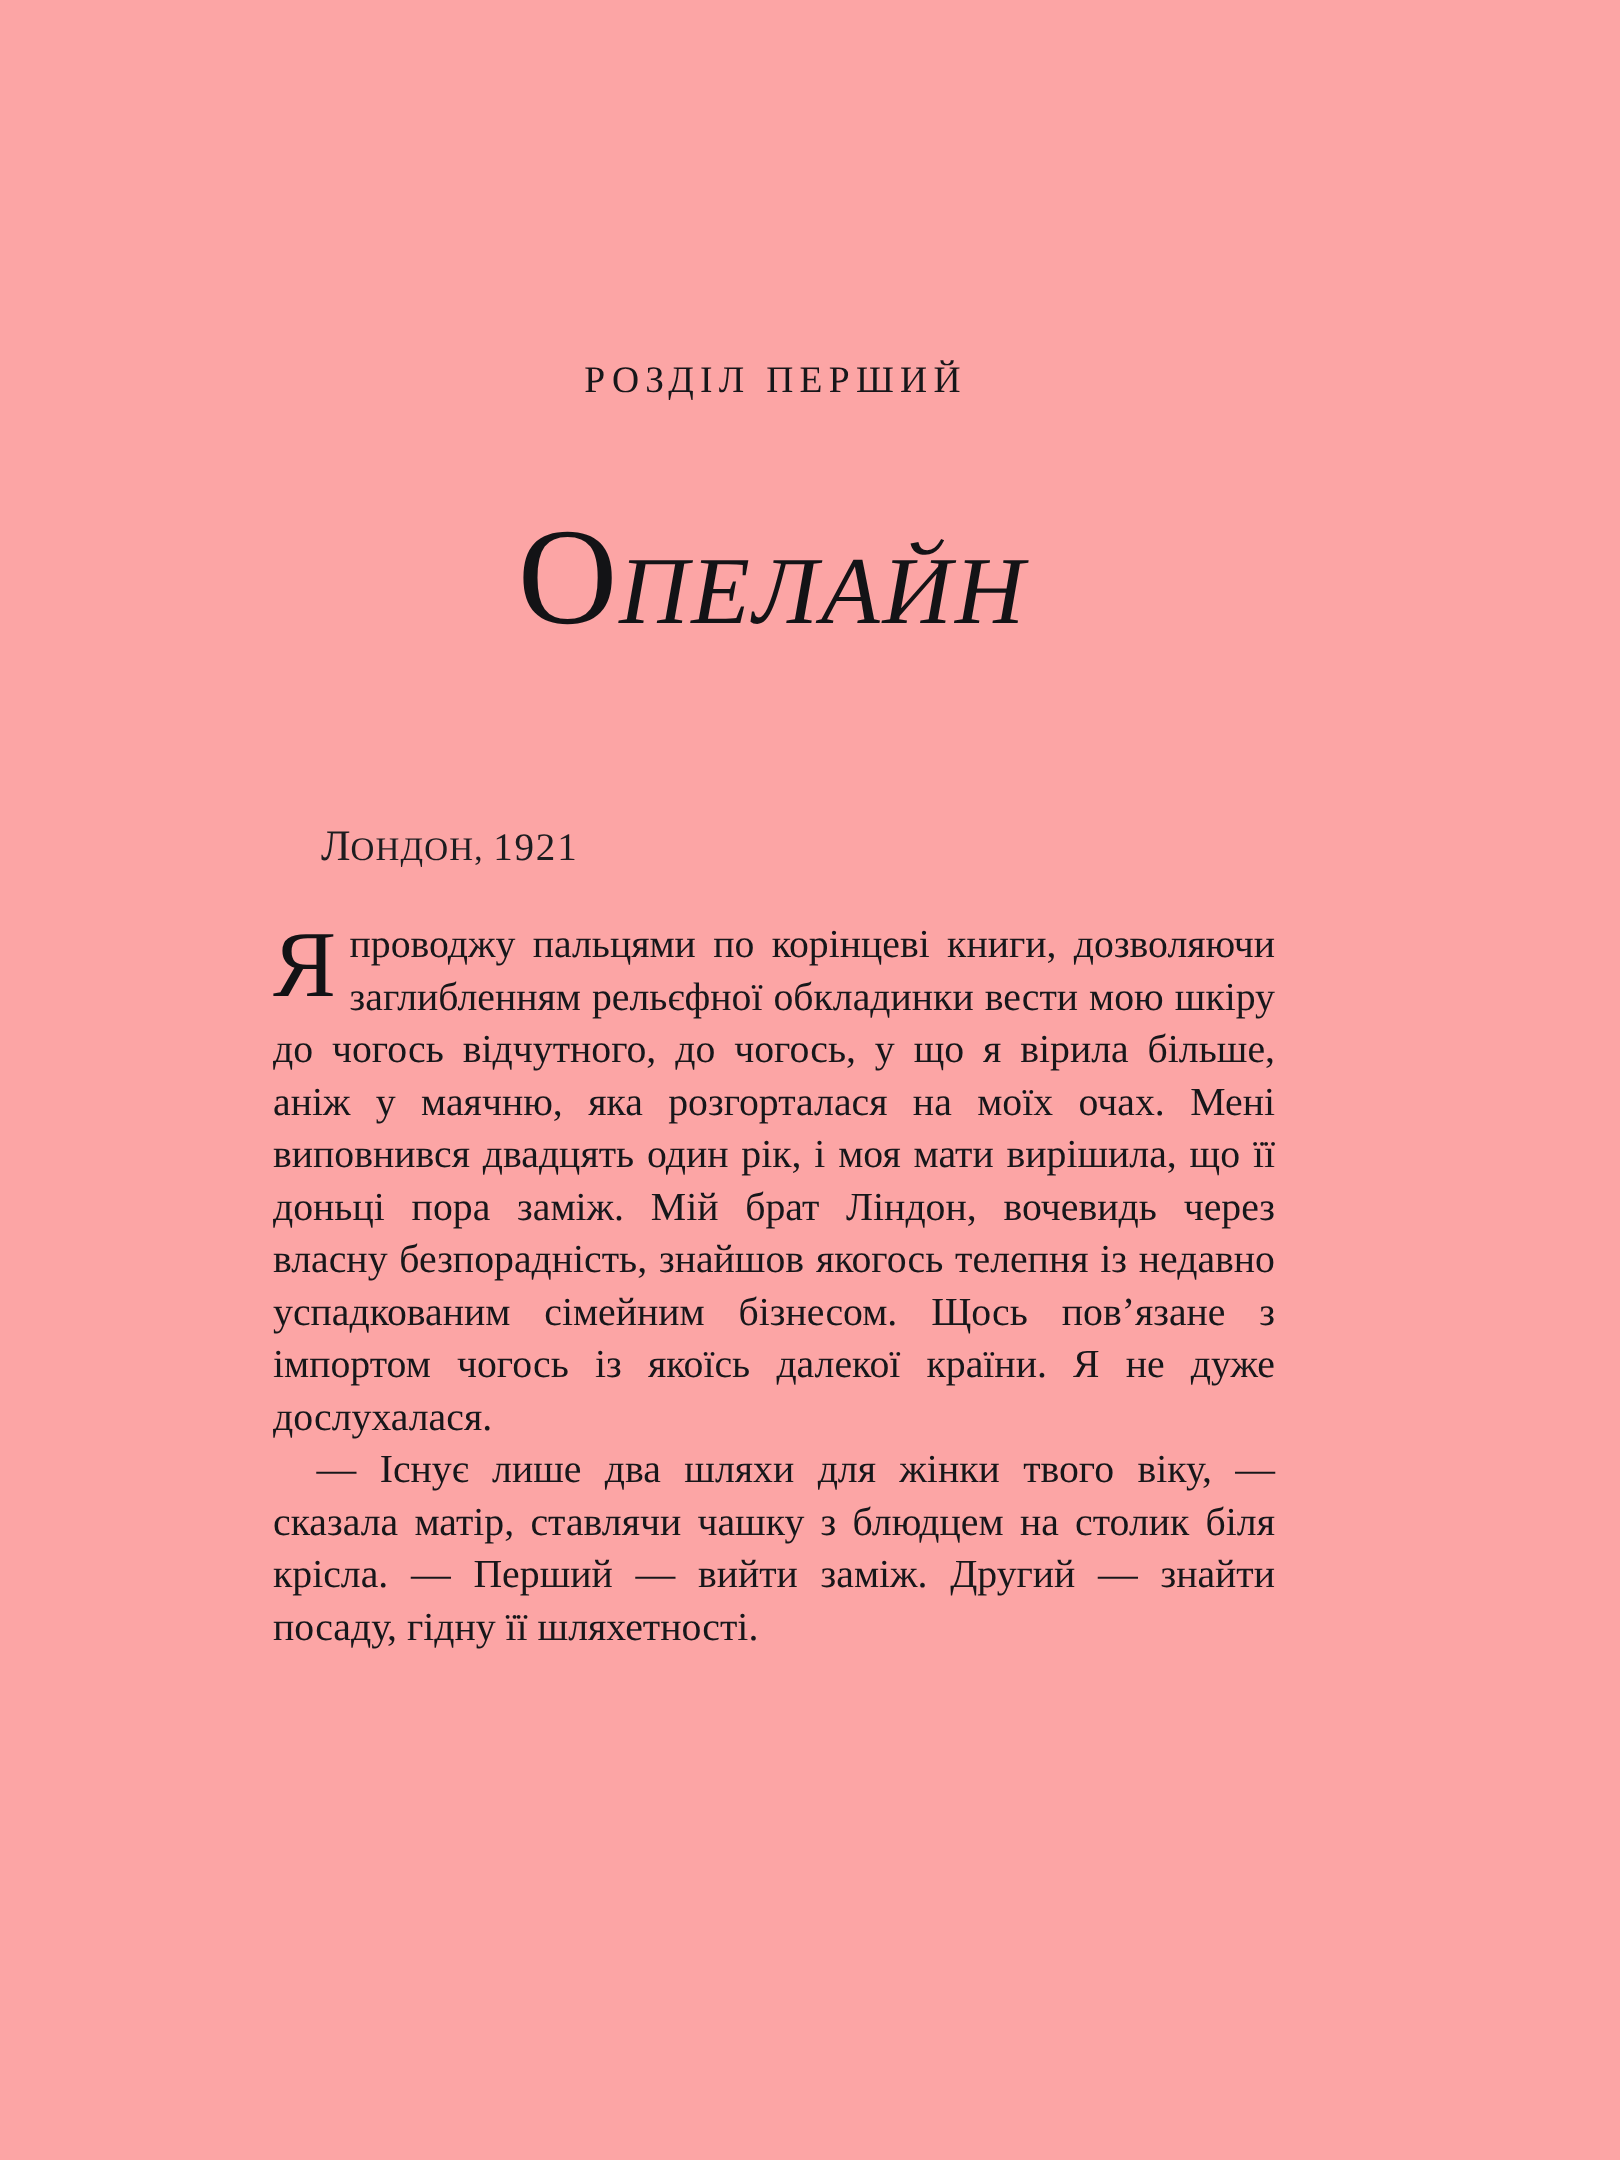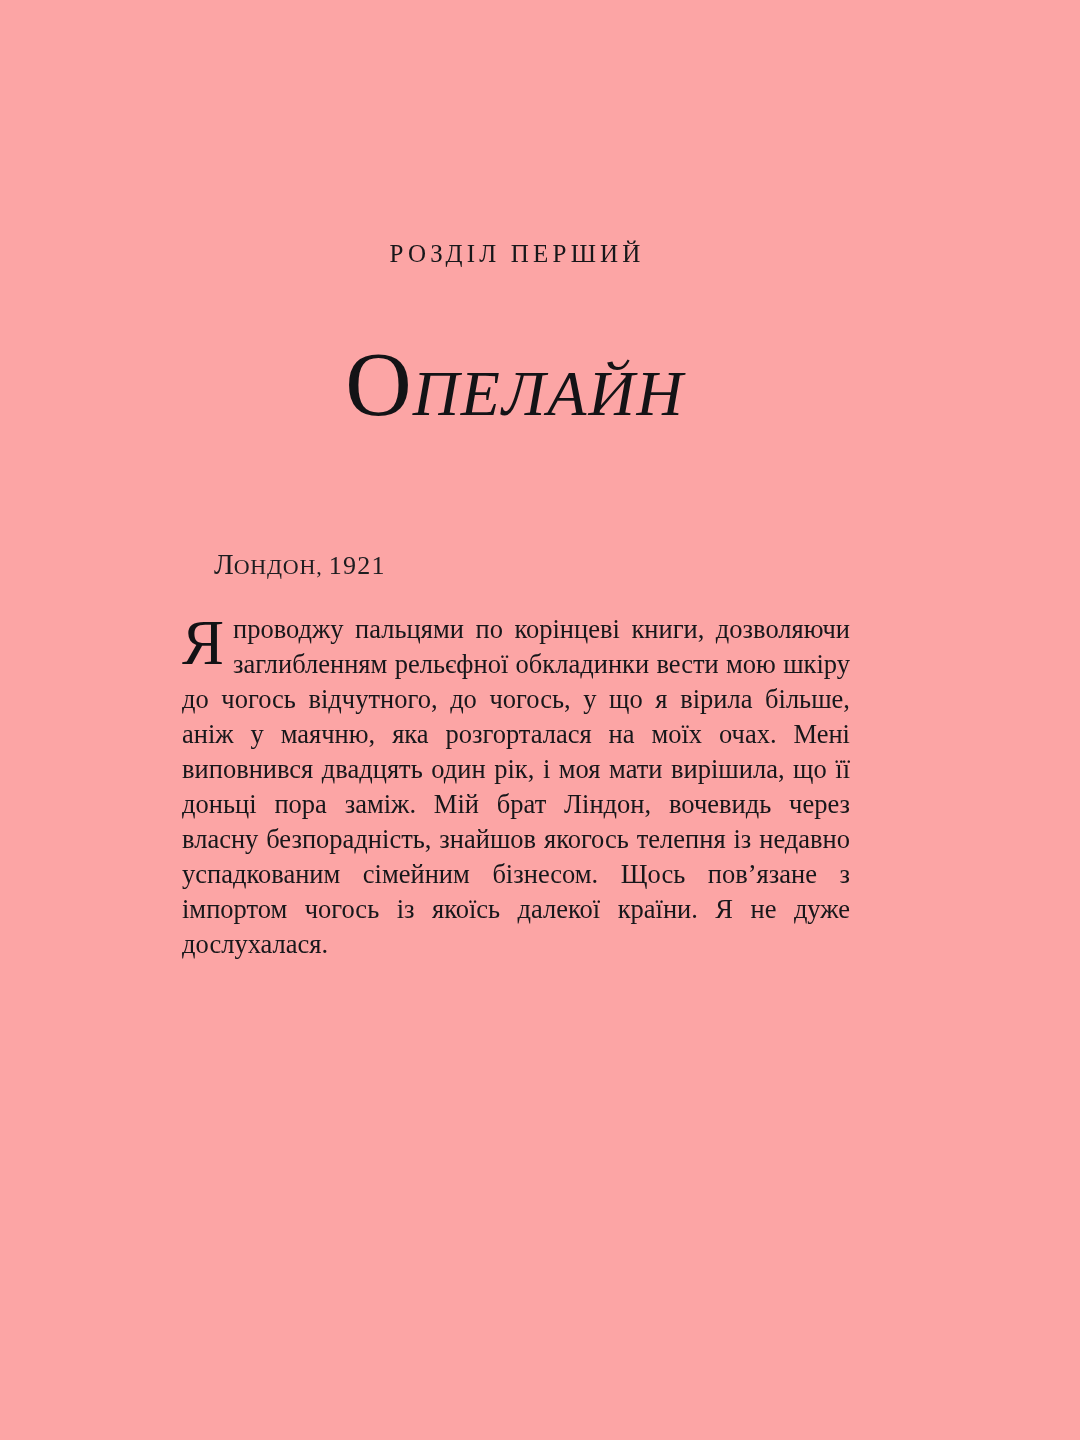--- a/index.html
+++ b/index.html
@@ -116,15 +116,16 @@
   <div class="chapter-title">
     <span class="cap-initial">О</span><span class="cap-rest">ПЕЛАЙН</span>
   </div>
 
   <div class="dateline">
     <span class="dl-initial">Л</span><span class="dl-rest">ОНДОН</span><span class="dl-rest">, </span><span class="dl-year">1921</span>
   </div>
 
   <div class="body-copy">
     <p class="opening">Я проводжу пальцями по корінцеві книги, дозволяючи заглибленням рельєфної обкладинки вести мою шкіру до чогось відчутного, до чогось, у що я вірила більше, аніж у маячню, яка розгорталася на моїх очах. Мені виповнився двадцять один рік, і моя мати вирішила, що її доньці пора заміж. Мій брат Ліндон, вочевидь через власну безпорадність, знайшов якогось телепня із недавно успадкованим сімейним бізнесом. Щось пов’язане з імпортом чогось із якоїсь далекої країни. Я не дуже дослухалася.</p>
+    <p>— Існує лише два шляхи для жінки твого віку, — сказала матір, ставлячи чашку з блюдцем на столик біля крісла. — Перший — вийти заміж. Другий — знайти посаду, гідну її шляхетності.</p>
   </div>
 
 </div>
 
 </body></html>

